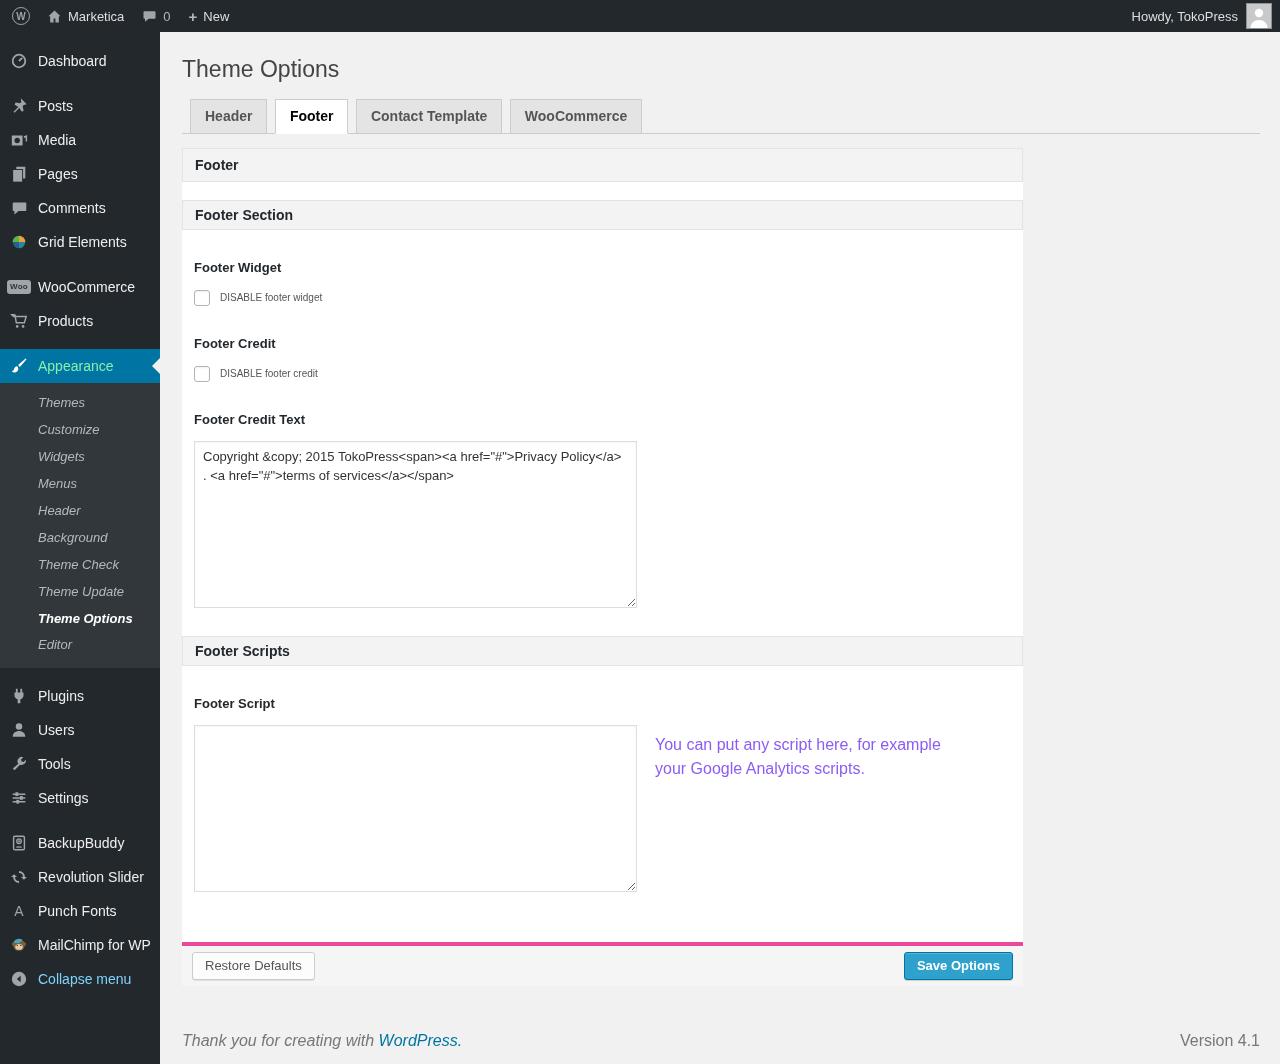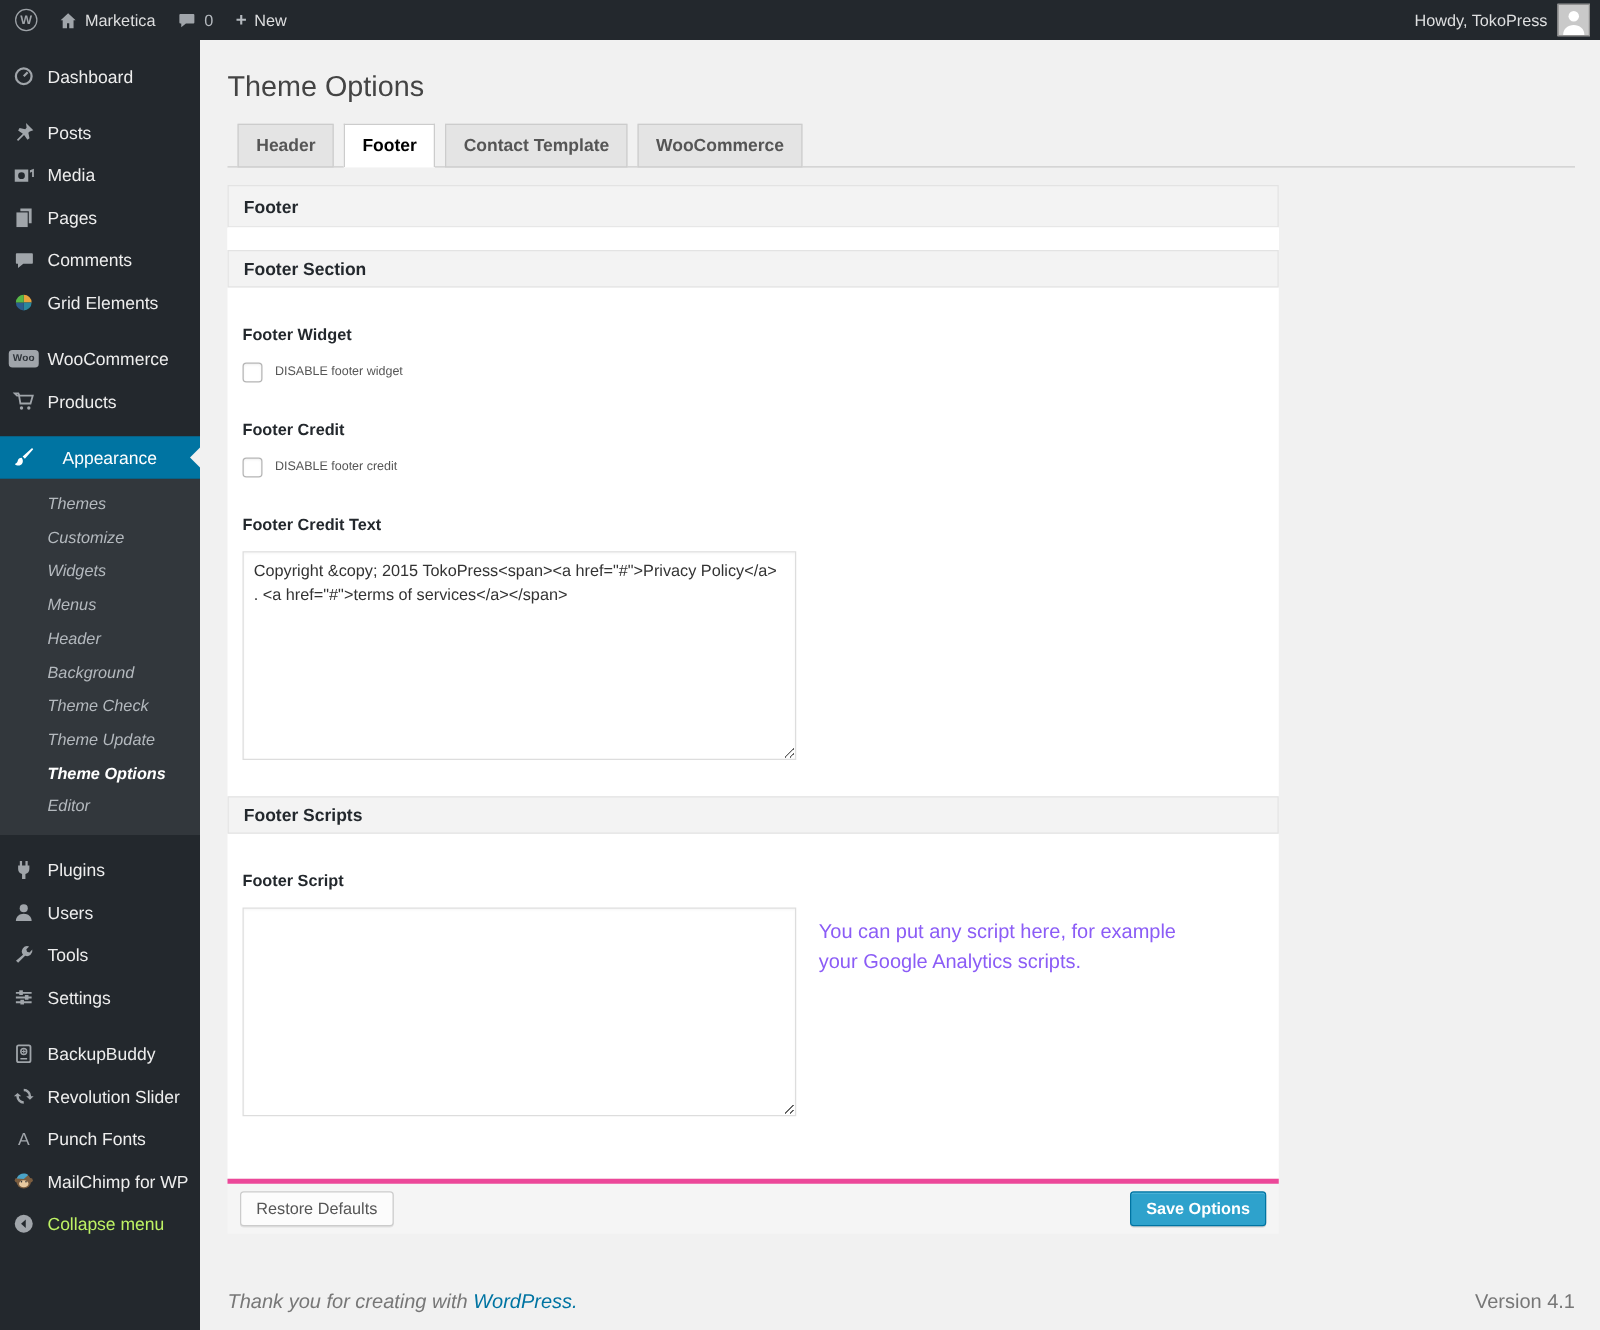--- a/index.html
+++ b/index.html
@@ -37,23 +37,23 @@
   
   .layout { display:flex; height:1032px; }
   .sidebar { width:160px; background:#23282d; flex:none; padding-top:12px; }
   .content { flex:1; background:#f1f1f1; padding:0 20px 0 22px; position:relative; }
   
   .menu-item {
     display:flex; align-items:center; height:34px; color:#eeeeee;
     font-size:14px; cursor:pointer; position:relative;
   }
   .menu-item .mi-icon { width:38px; display:flex; justify-content:center; color:#a0a5aa; }
-  .menu-item.active { background:#0074a2; color:#ffffff;gap:12px; }
+  .menu-item.active { background:#0074a2; color:#86efac; }
   .menu-item.active .ic { fill:#fff; }
-  .menu-item.footer-collapse { color:#bef264;text-align:right; }
+  .menu-item.footer-collapse { color:#7dd3fc;text-align:right; }
   .sep { height:11px; }
   .arrow-notch {
     position:absolute; right:0; top:50%; margin-top:-8px; width:0; height:0;
     border:8px solid transparent; border-right-color:#f1f1f1;
   }
   .submenu { background:#32373c; padding:7px 0 9px; }
   .submenu-item {
     display:block; padding:6px 4px 6px 38px; font-size:13px; color:#b4b9be;
     cursor:pointer; line-height:1.15;font-style:italic;
   }

